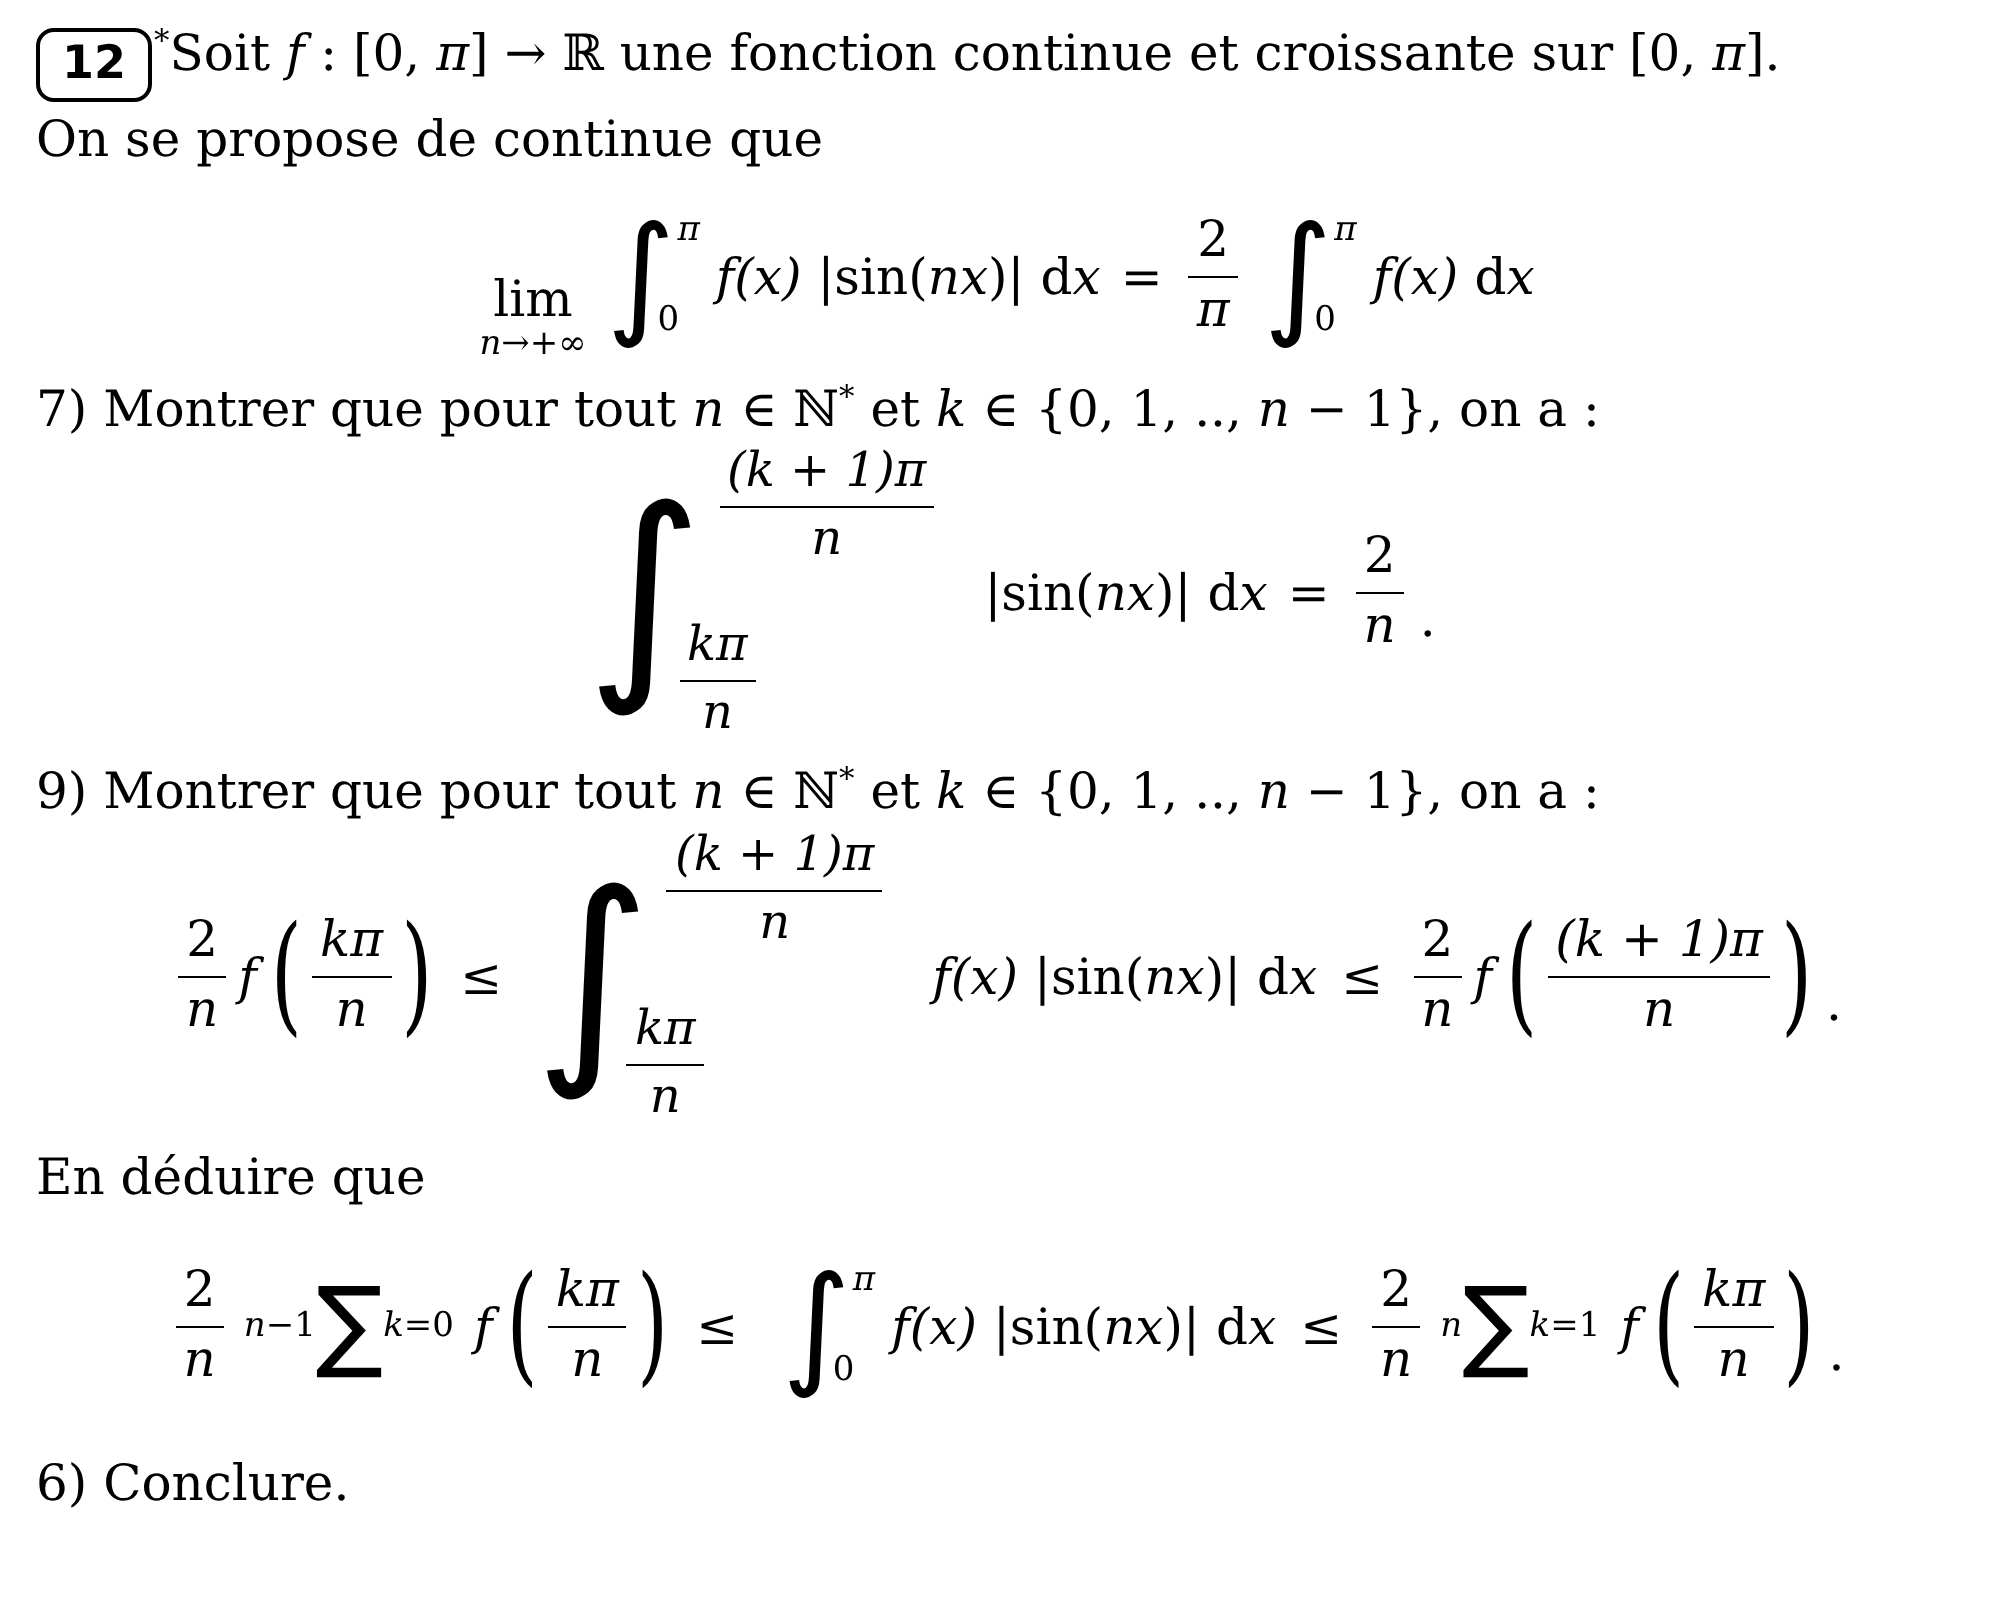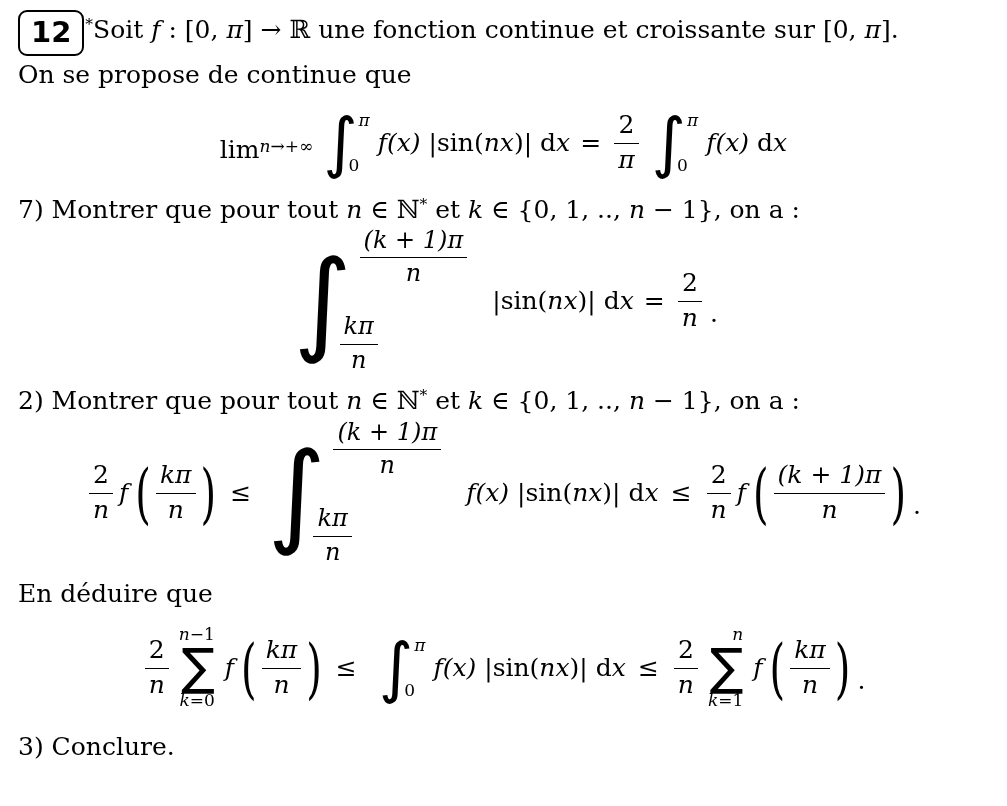--- a/index.html
+++ b/index.html
@@ -11,46 +11,46 @@
     padding:10px 18px 0 18px;
   }
   .it{font-style:italic}
   .t{white-space:pre}
   .line{white-space:nowrap}
   .hdr{margin:0}
   .exo-box{
     display:inline-block;border:2.5px solid #000;border-radius:9px;
     padding:0 11px 1px;margin-right:1px;
     font-family:"DejaVu Sans","Liberation Sans",sans-serif;
-    font-weight:bold;font-size:29px;line-height:1.4;vertical-align:-4px;
+    font-weight:bold;font-size:23px;line-height:1.4;vertical-align:-4px;
   }
   sup{font-size:0.62em}
   .qline{margin:8px 0 0}
   .intro2{margin:2px 0 0}
   .formula{display:flex;align-items:center;justify-content:center}
   .f1{margin:10px 0 6px;height:84px}
   .f2{margin:0;height:150px}
   .f3{margin:0;height:152px}
   .f4{margin:4px 0 0;height:108px}
   .frac{display:inline-flex;flex-direction:column;align-items:stretch;text-align:center;line-height:1.15;margin:0 3px}
   .frac .num{border-bottom:1.6px solid #000;padding:0 4px 3px}
   .frac .den{padding:2px 4px 0}
-  .limop{display:inline-flex;flex-direction:row;align-items:flex-start;line-height:1.05;position:relative;top:8px}
+  .limop{display:inline-flex;flex-direction:column;align-items:center;line-height:1.05;position:relative;top:21px}
   .lim-sub{font-size:0.68em;margin-top:1px}
   .int{display:inline-flex;align-items:center;margin:0 8px 0 10px}
   .int-g{font-family:"DejaVu Sans",sans-serif;font-size:66px;line-height:1}
   .int-l{display:inline-flex;flex-direction:column;justify-content:space-between;align-self:stretch;font-size:17px;line-height:1;padding:2px 0}
   .int-top{margin-left:1px}
   .int-bot{margin-left:-9px}
   .int2{display:inline-flex;align-items:center;margin:0 22px 0 4px}
   .int2-g{font-family:"DejaVu Sans",sans-serif;font-size:112px;line-height:1}
   .int2-l{display:inline-flex;flex-direction:column;justify-content:space-between;align-items:flex-start;height:148px;font-size:24px}
   .int2-l .frac.top{margin-left:8px}
   .int2-l .frac.bot{margin-left:-12px}
-  .sum{display:inline-flex;flex-direction:column;align-items:flex-end;margin:0 7px;font-size:17px;line-height:1.1}
+  .sum{display:inline-flex;flex-direction:row;align-items:center;margin:0 7px;font-size:17px;line-height:1.1}
   .sum-g{font-family:"DejaVu Sans",sans-serif;font-size:50px;line-height:0.95}
   .bp{display:inline-block;font-size:40px;line-height:1;transform:scaleY(1.62);margin:0 2px}
   .bp.open{margin-left:7px}
   .eq{margin:0 10px}
   .leq{margin:0 12px}
   .sp{margin-left:8px}
   .fvar{margin-left:3px}
   .dot-end{position:relative;top:13px;margin-left:5px}
 </style>
 </head>
@@ -123,21 +123,21 @@
     <span class="t it">x</span>
   <span class="t eq">=</span>
   <span class="frac">
       <span class="num">2</span>
       <span class="den it">n</span>
     </span>
   <span class="t dot-end">.</span>
 </div>
 
 <div class="line qline">
-  <span class="t">2) Montrer que pour tout </span><span class="t it">n</span><span class="t"> ∈ ℕ</span><sup>*</sup><span class="t"> et </span><span class="t it">k</span><span class="t"> ∈ {0, 1, .., </span><span class="t it">n</span><span class="t"> − 1}</span><span class="t">, on a :</span>
+  <span class="t">9) Montrer que pour tout </span><span class="t it">n</span><span class="t"> ∈ ℕ</span><sup>*</sup><span class="t"> et </span><span class="t it">k</span><span class="t"> ∈ {0, 1, .., </span><span class="t it">n</span><span class="t"> − 1}</span><span class="t">, on a :</span>
 </div>
 
 <div class="formula f3">
   <span class="frac">
       <span class="num">2</span>
       <span class="den it">n</span>
     </span>
   <span class="t it fvar">f</span>
   <span class="bp open">(</span>
   <span class="frac">
@@ -229,14 +229,14 @@
   <span class="bp open">(</span>
   <span class="frac">
       <span class="num it">kπ</span>
       <span class="den it">n</span>
     </span>
   <span class="bp close">)</span>
   <span class="t dot-end">.</span>
 </div>
 
 <div class="line qline">
-  <span>3) Conclure.</span>
+  <span>6) Conclure.</span>
 </div>
 
 </body></html>

